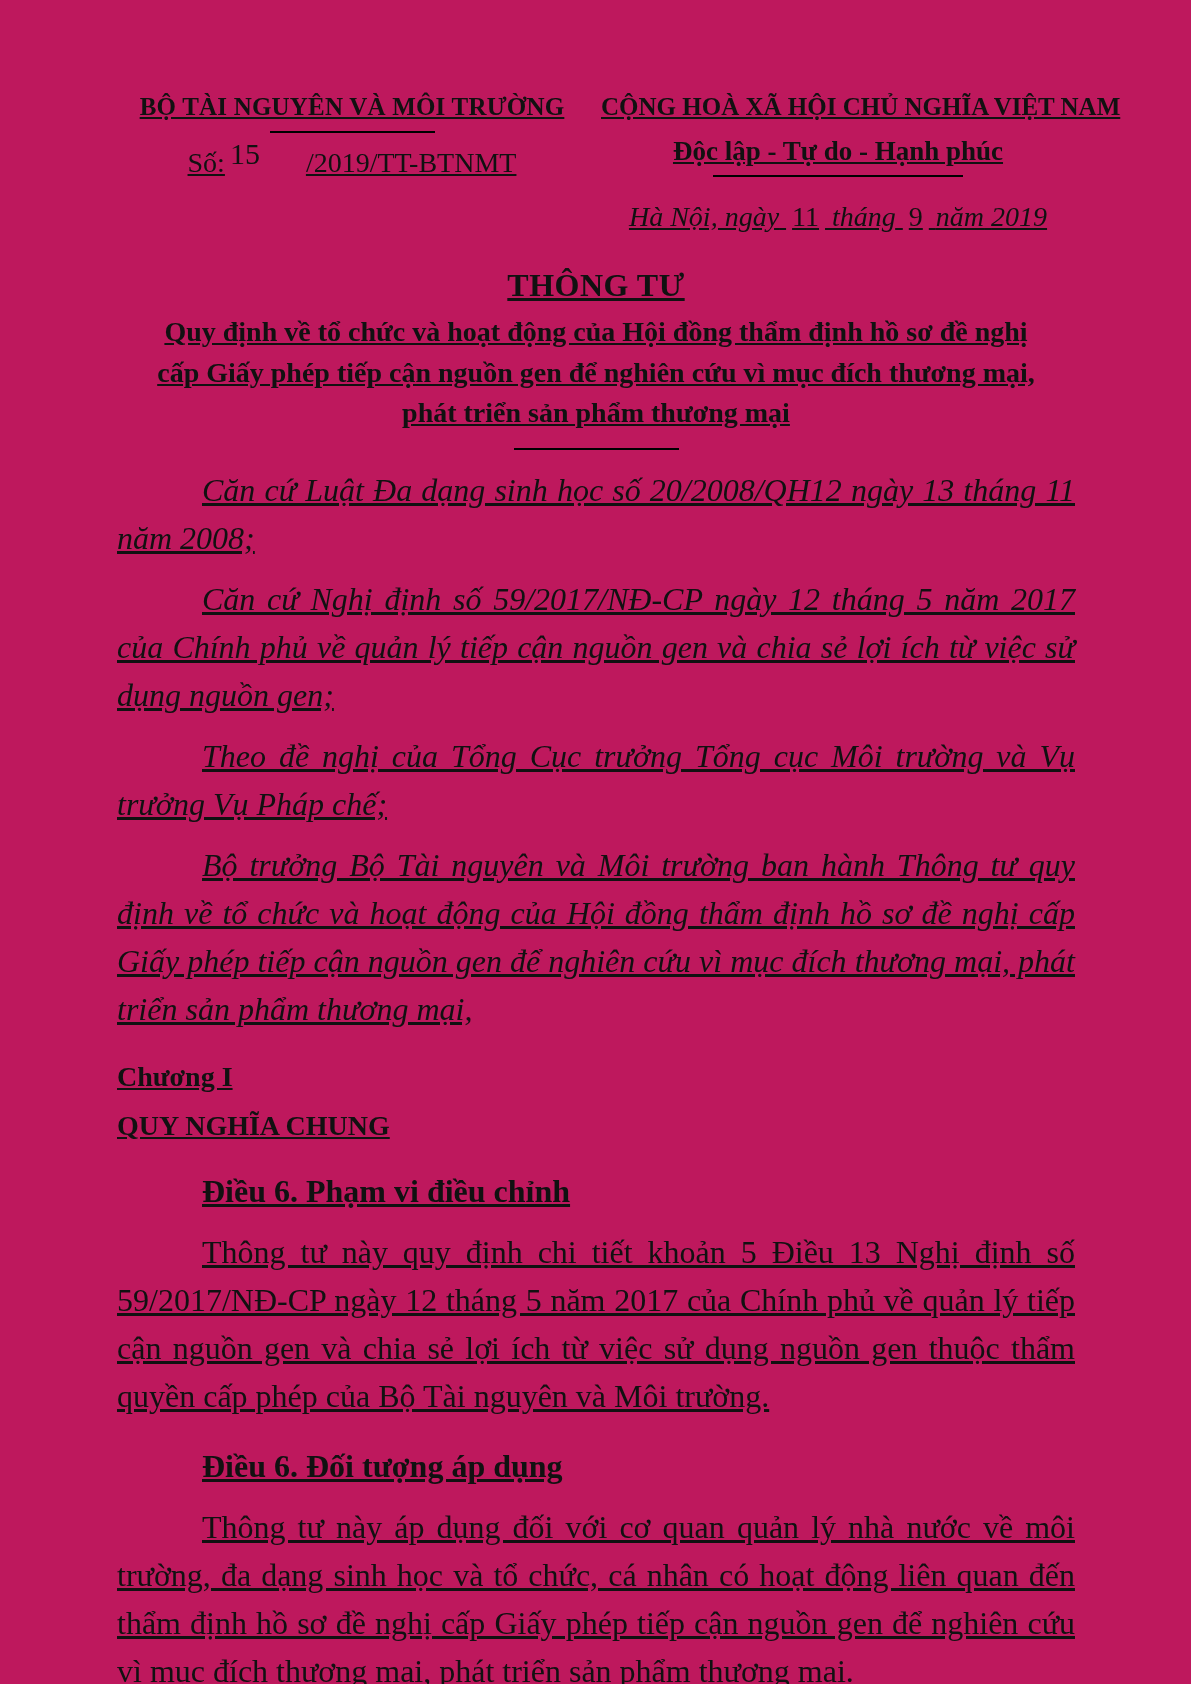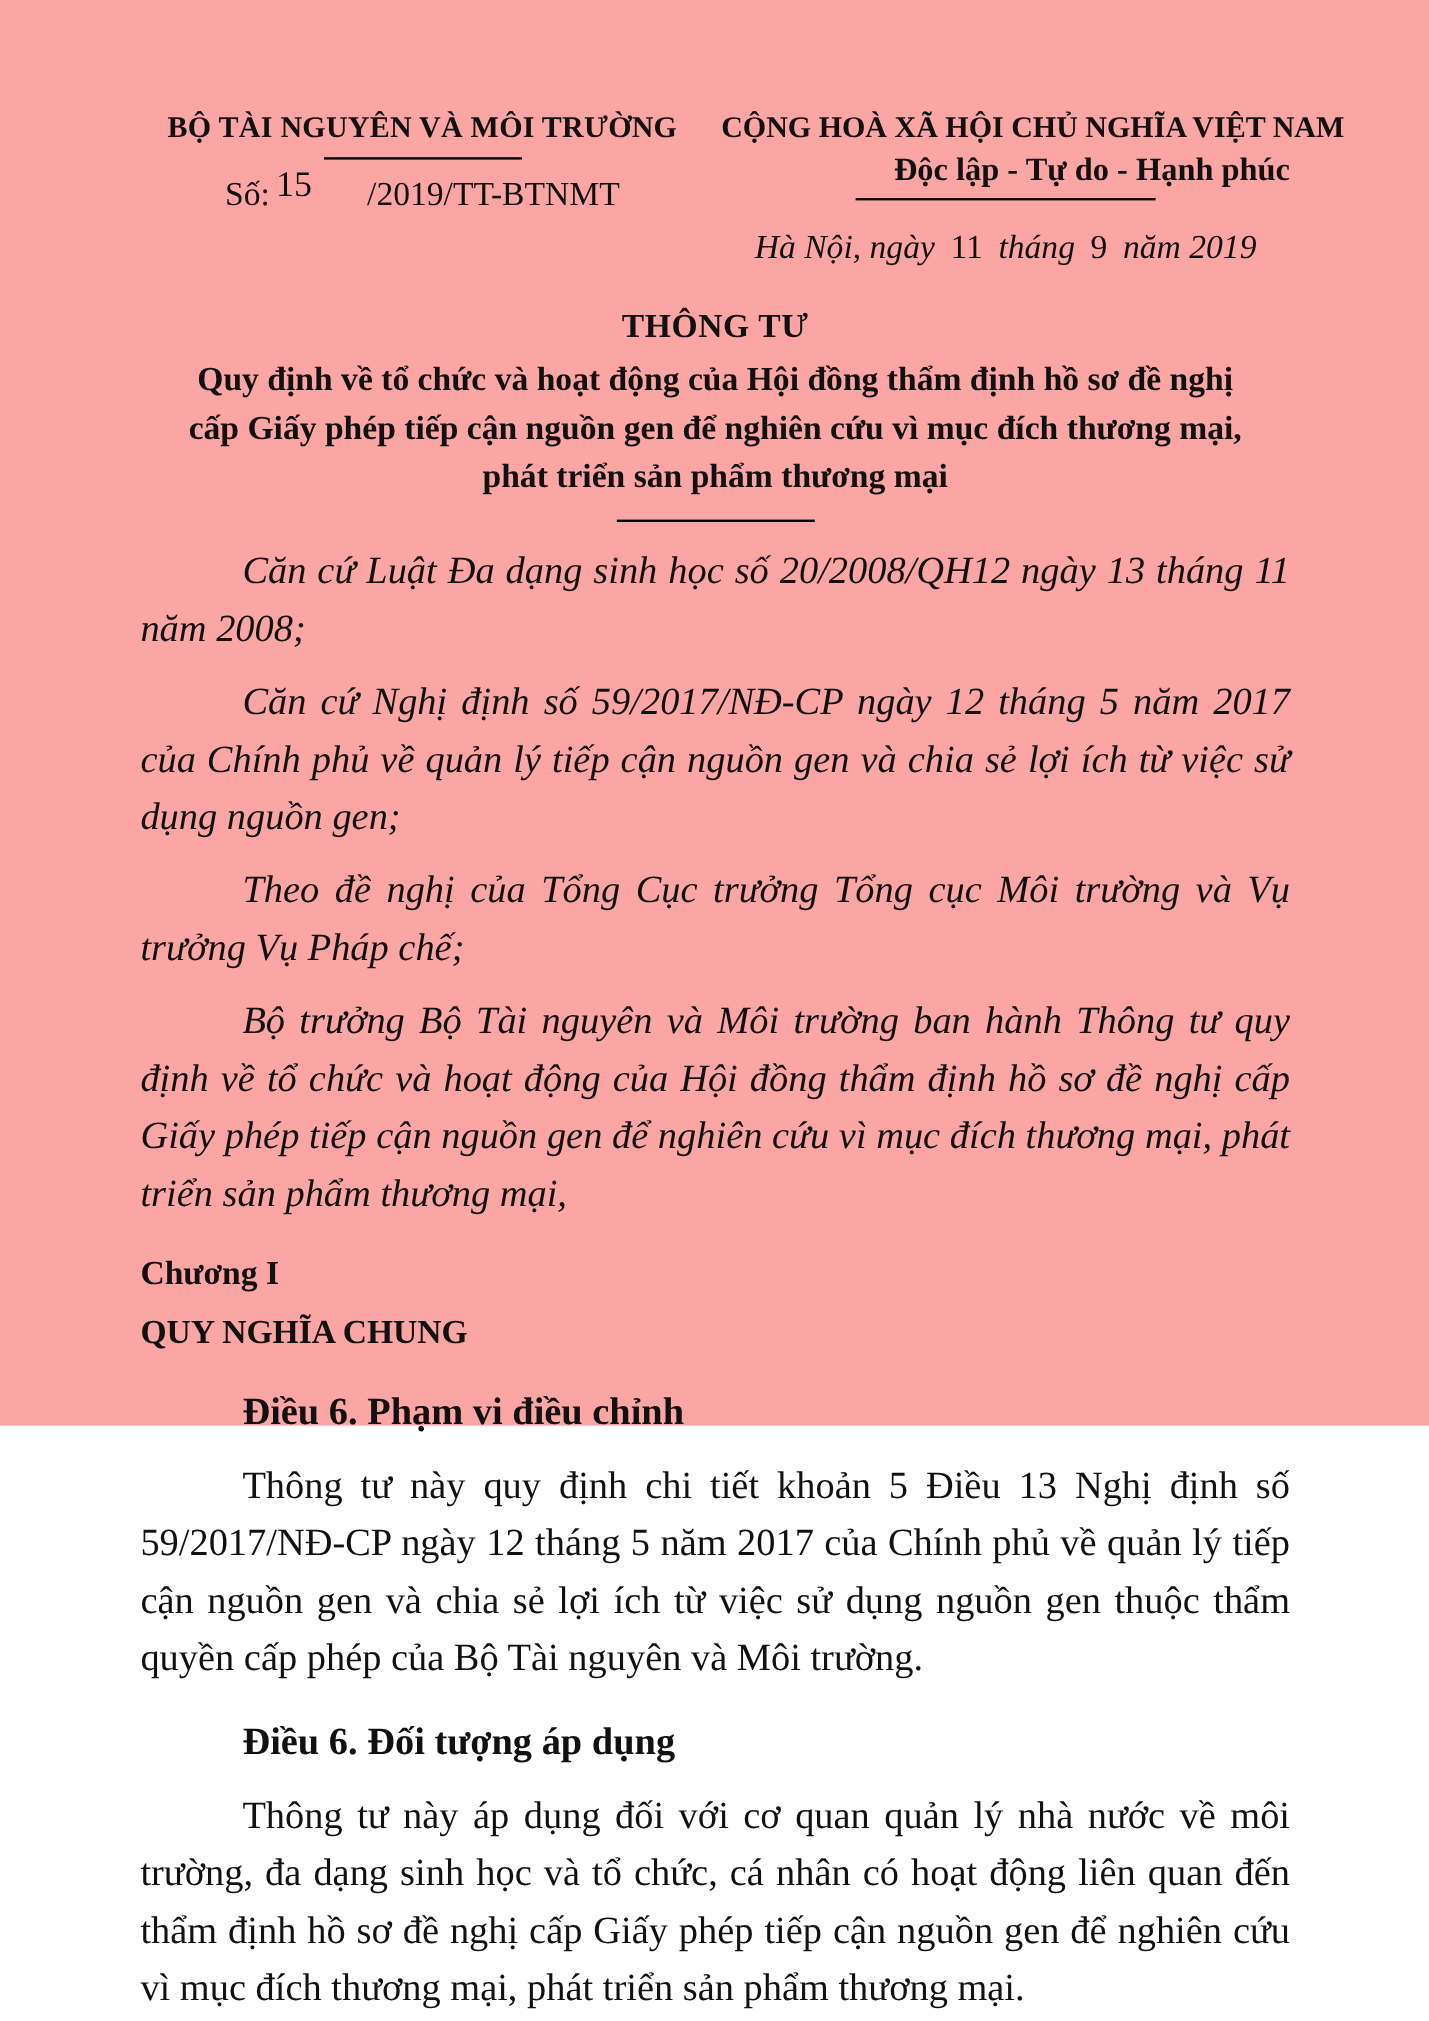--- a/index.html
+++ b/index.html
@@ -10,23 +10,24 @@
   body {
     width: 1191px;
     height: 1684px;
     overflow: hidden;
     font-family: "Liberation Serif", serif;
     color: #111111;
   }
   .page {
     box-sizing: border-box;
     width: 1191px;
-    height: 1188px;
+    height: 1684px;
     padding: 92px 116px 0 117px;
-    background: #fca5a5;
+    background: #be185d;
+    text-decoration: underline;
   }
   
   .hdr {
     display: flex;
     justify-content: space-between;
     align-items: flex-start;
   }
   .hdr-left  { width: 470px; text-align: center; }
   .hdr-right { width: 474px; text-align: center; }
   .org {
@@ -54,35 +55,34 @@
   .nat {
     font-weight: bold;
     font-size: 25px;
     line-height: 1.2;
     white-space: nowrap;
     text-align: right;
   }
   .motto {
     font-weight: bold;
     font-size: 27px;
-    margin-top: 4px;
-    text-align: right;
+    margin-top: 14px;
   }
   .place-date {
     font-size: 28px;
     font-style: italic;
     margin-top: 24px;
     white-space: nowrap;
   }
   .place-date .up { font-style: normal; margin: 0 6px; }
   
   .doc-type {
     text-align: center;
     font-weight: bold;
-    font-size: 28px;
+    font-size: 32px;
     margin-top: 34px;
     letter-spacing: 0.5px;
   }
   .subject {
     text-align: center;
     font-weight: bold;
     font-size: 28px;
     line-height: 1.45;
     max-width: 912px;
     margin: 8px auto 0;

